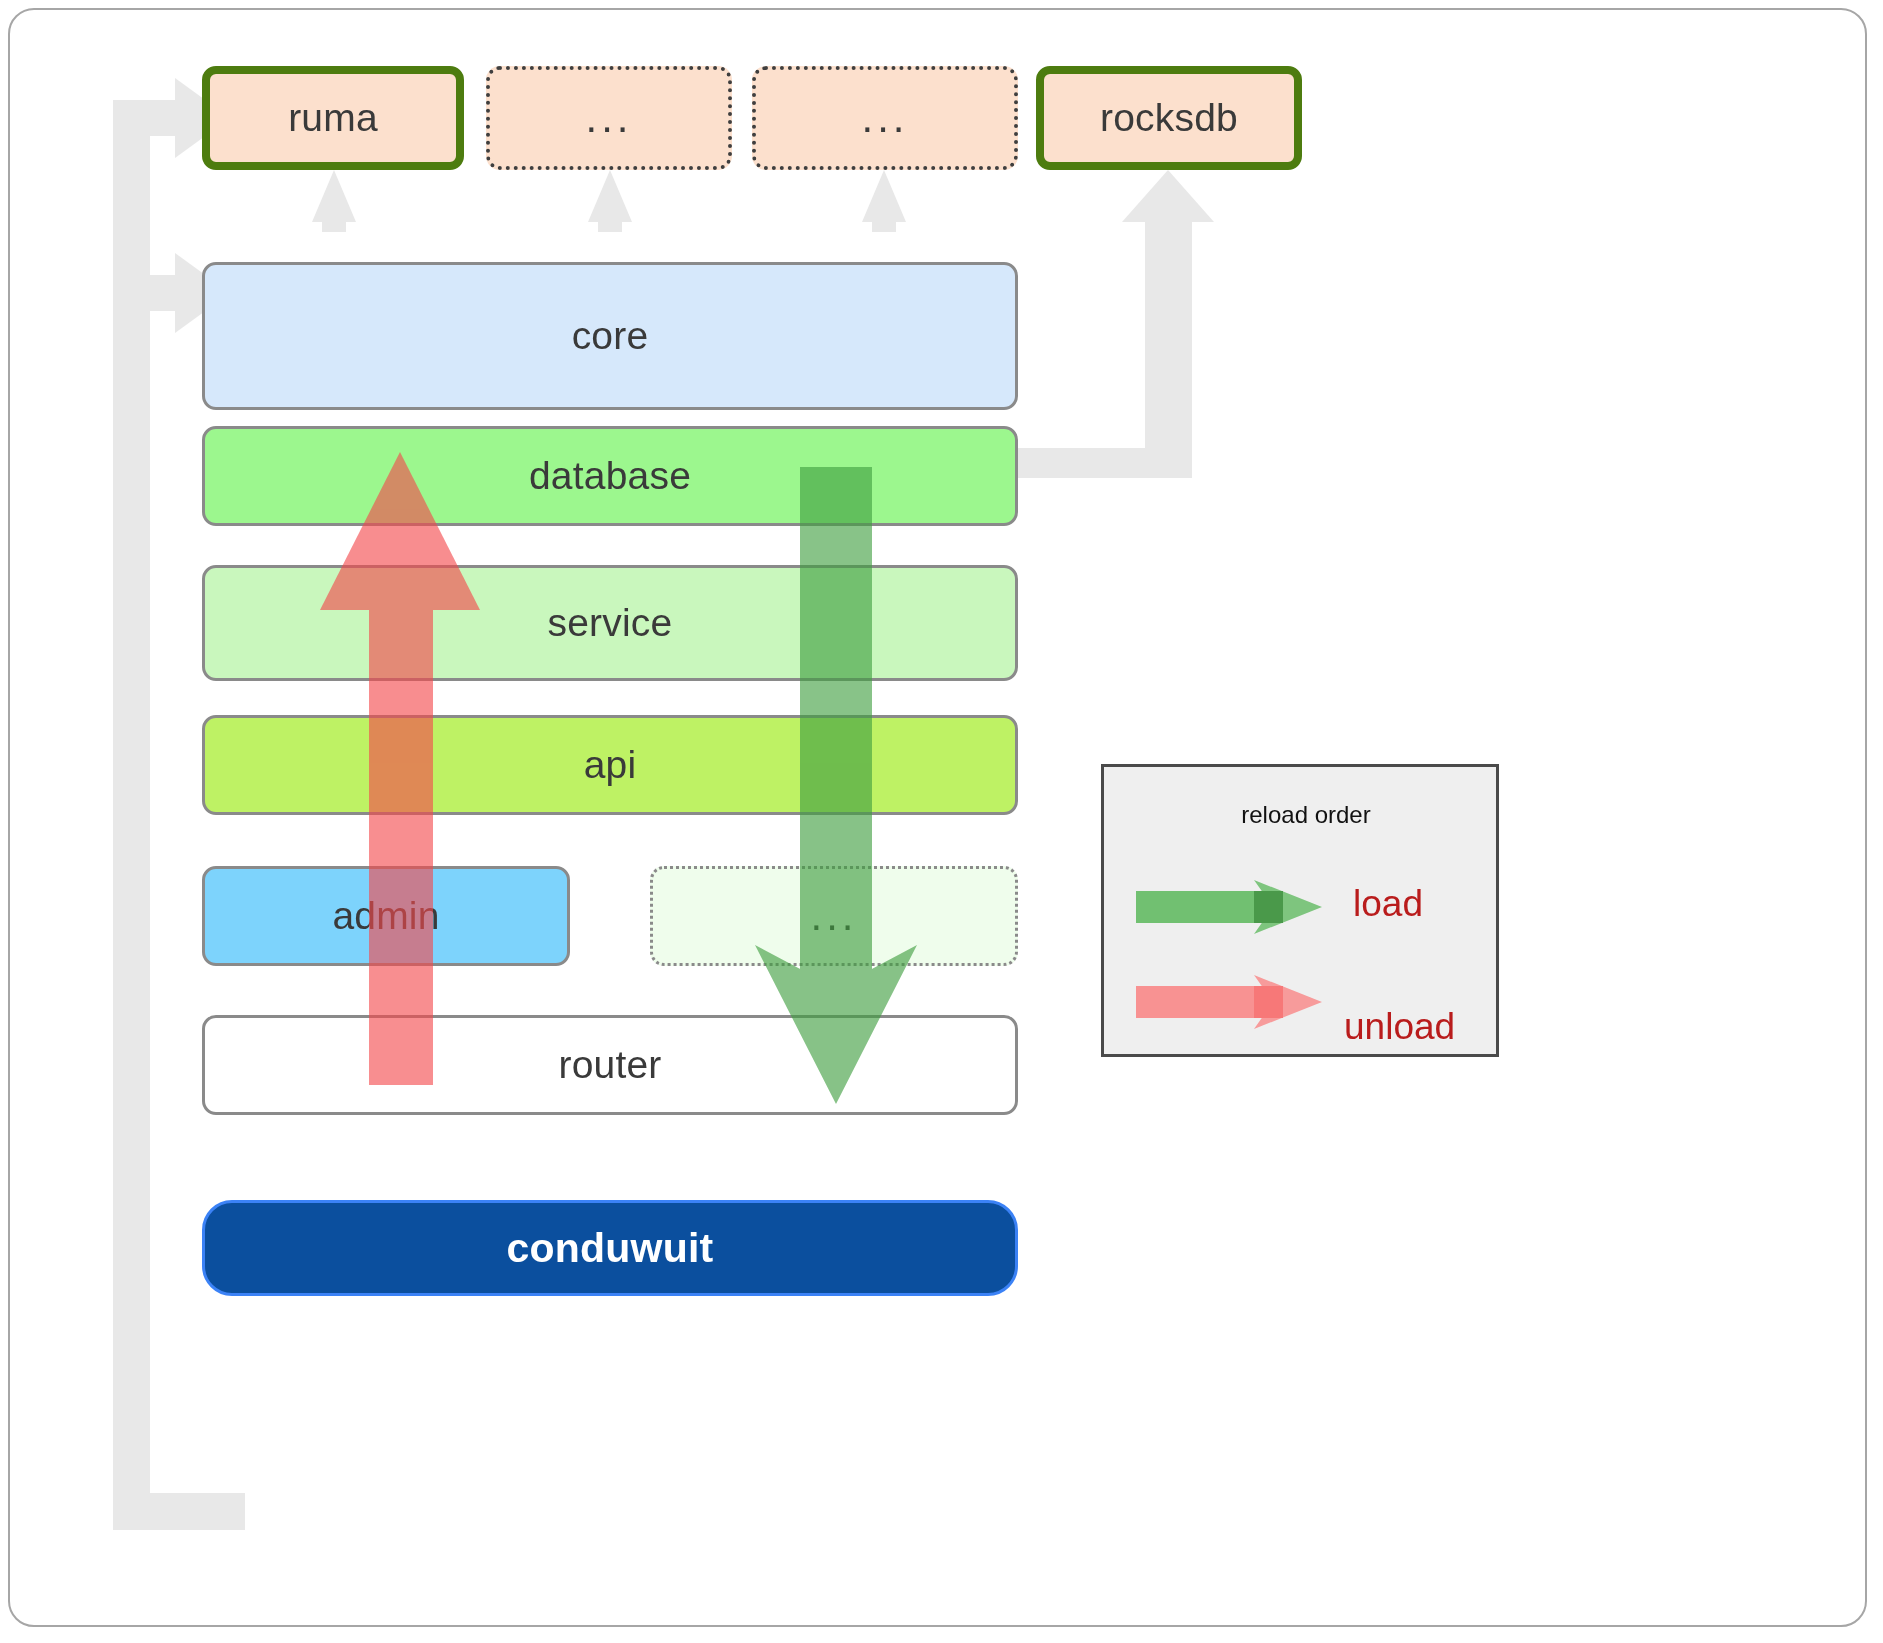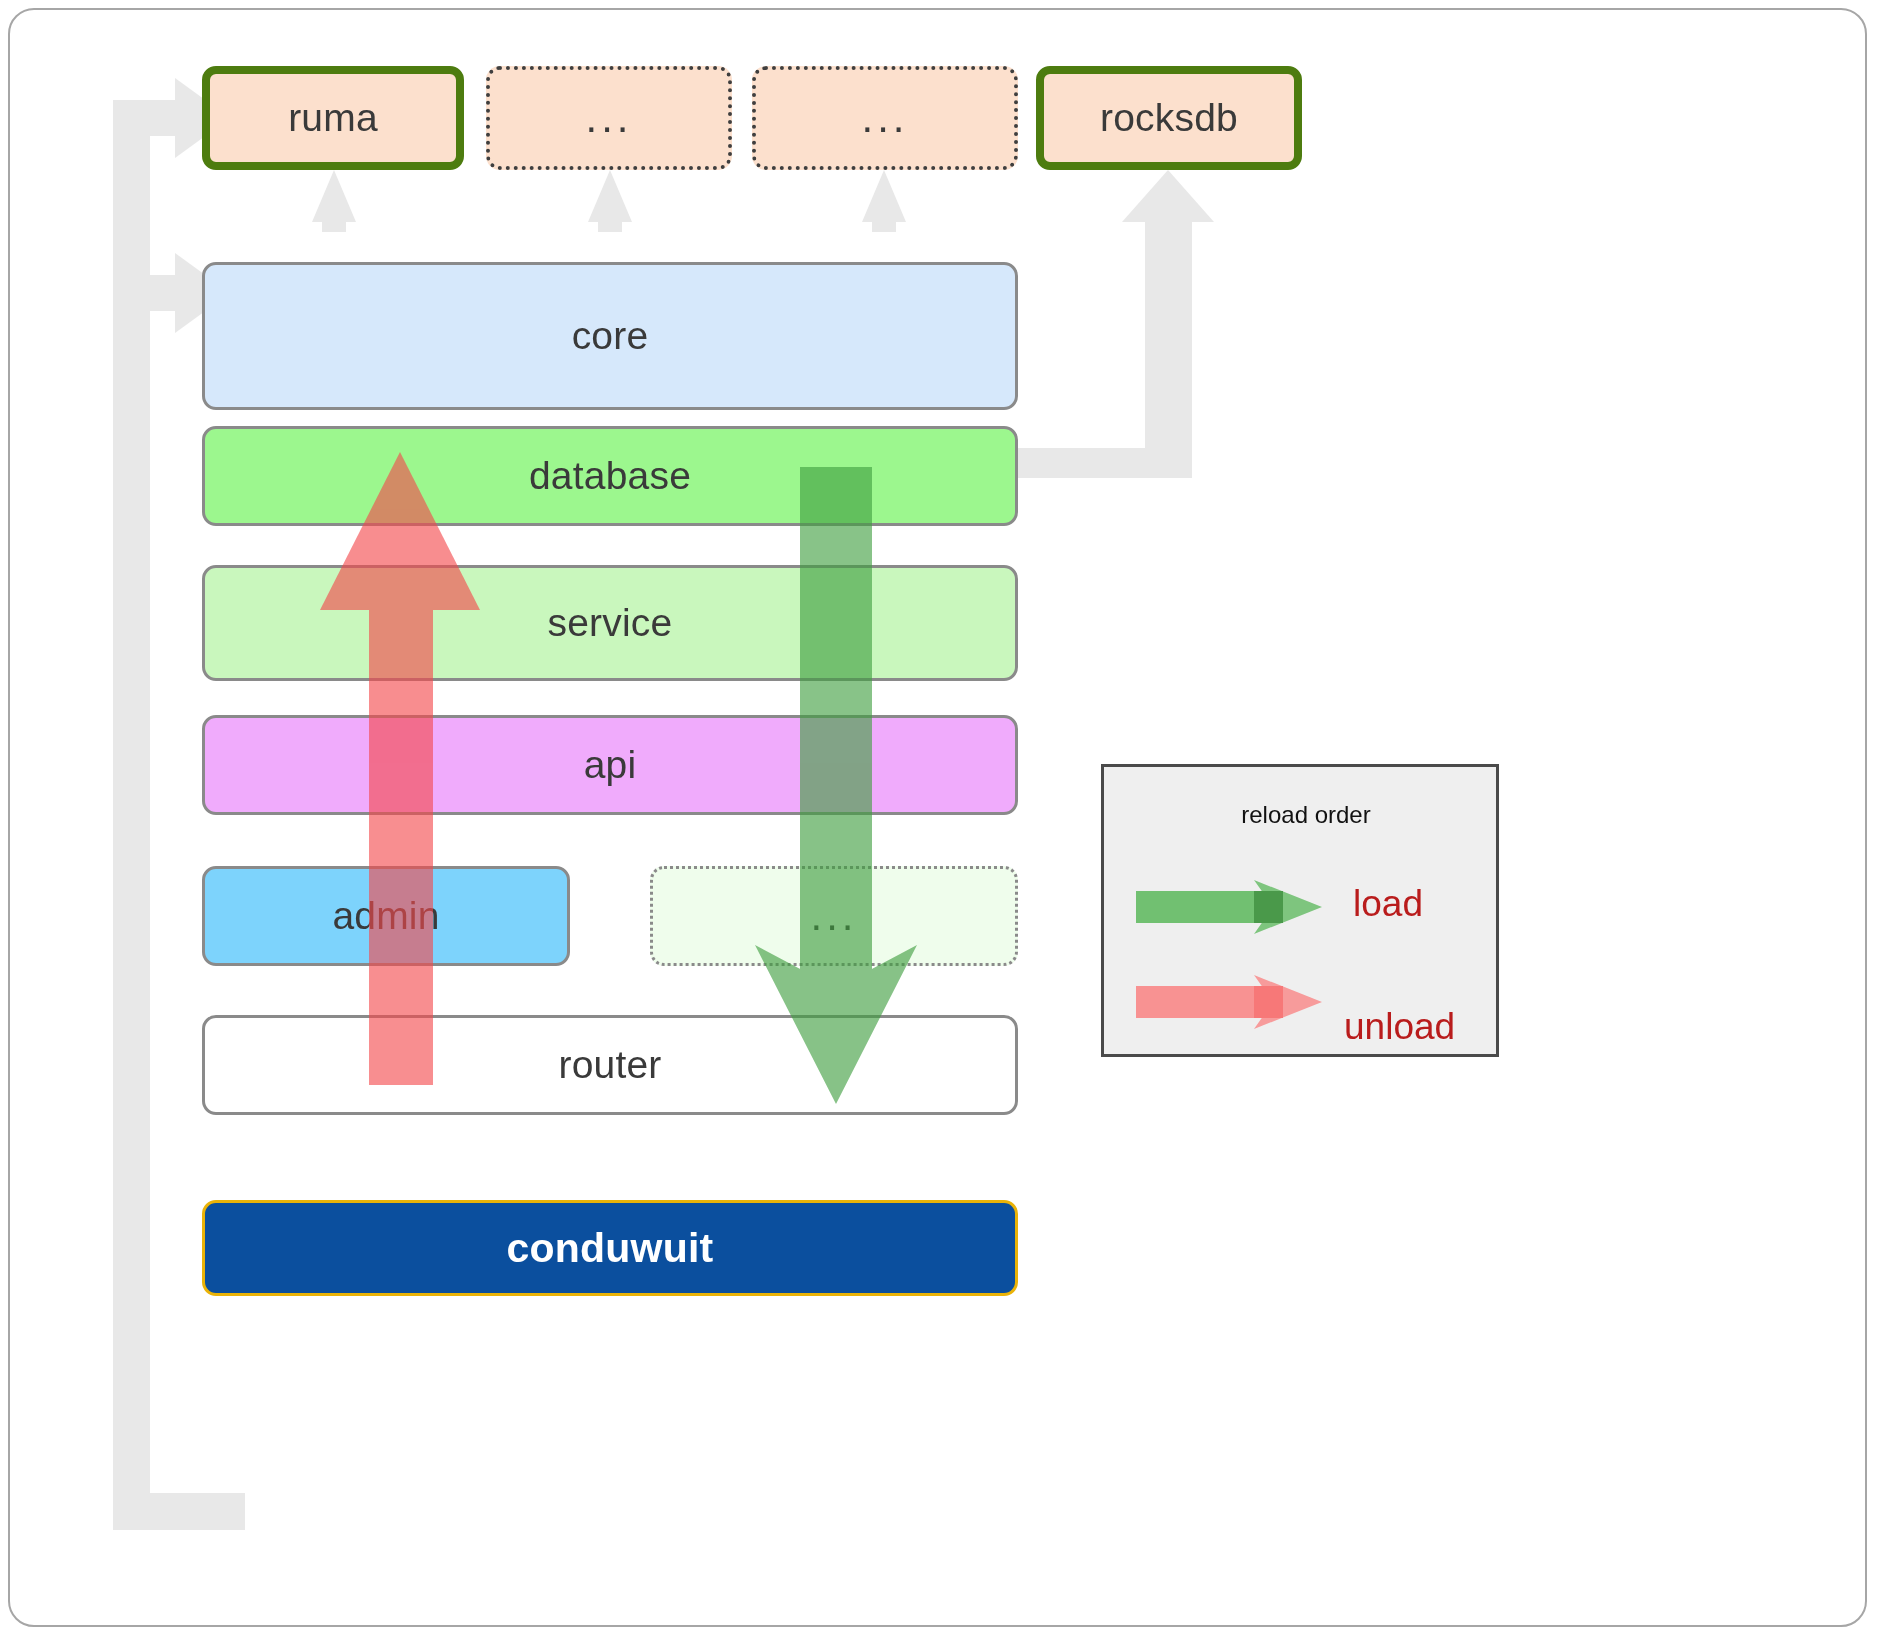--- a/index.html
+++ b/index.html
@@ -25,27 +25,27 @@
   }
   .dep.dotted{ border-style:dotted; border-width:4px; border-color:#3f3f3f; }
 
   
   .layer{border-radius:14px;border:3px solid #8a8a8a;}
   .layer.dotted{border-style:dotted;border-width:3px;border-color:#8a8a8a;}
 
   .core{background:#d6e8fb;margin-top:40px;}
   .database{background:#9cf78e;}
   .service{background:#c9f7bd;}
-  .api{background:#f0abfc;}
+  .api{background:#bef264;}
   .admin{background:#7dd3fc;}
   .dots-layer{background:#effdec;}
   .router{background:#ffffff;}
 
   .app{
-    border-radius:14px;background:#0b4f9e;border:3px solid #eab308;
+    border-radius:30px;background:#0b4f9e;border:3px solid #3b82f6;
     color:#ffffff;font-weight:bold;font-size:41px;
   }
 
   .dots{letter-spacing:4px;font-size:42px;line-height:0.4;}
 
   
   #legend{
     position:absolute;background:#efefef;border:3px solid #4a4a4a;box-sizing:border-box;
   }
   #legend-title{

